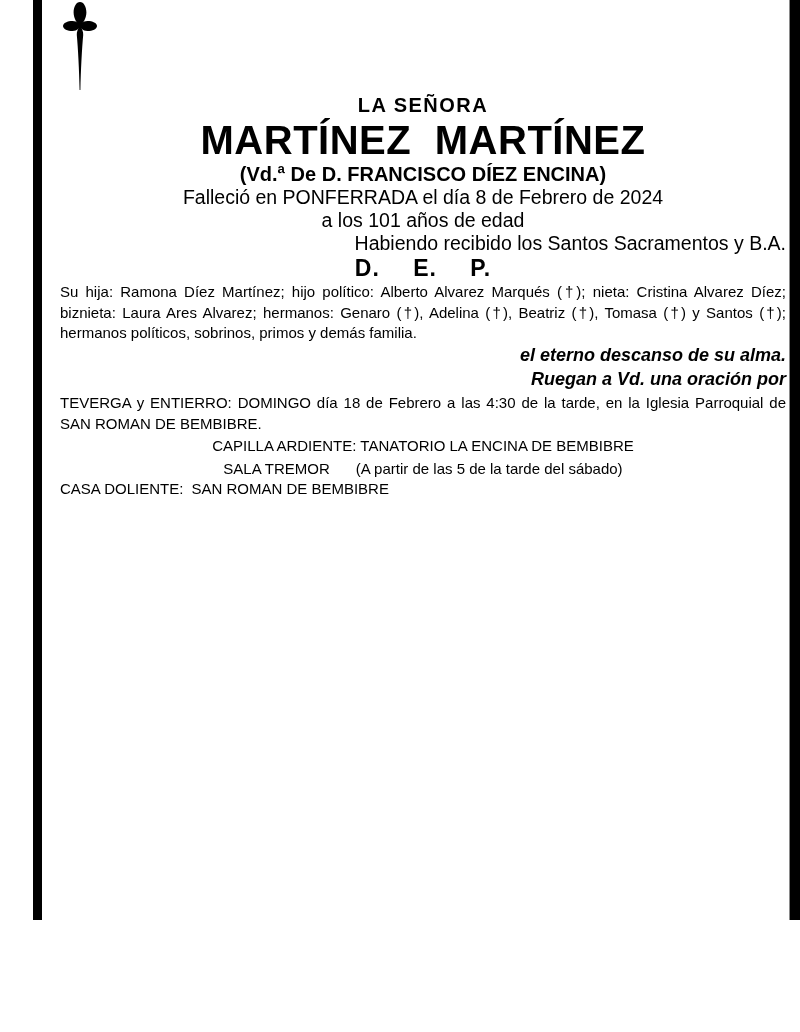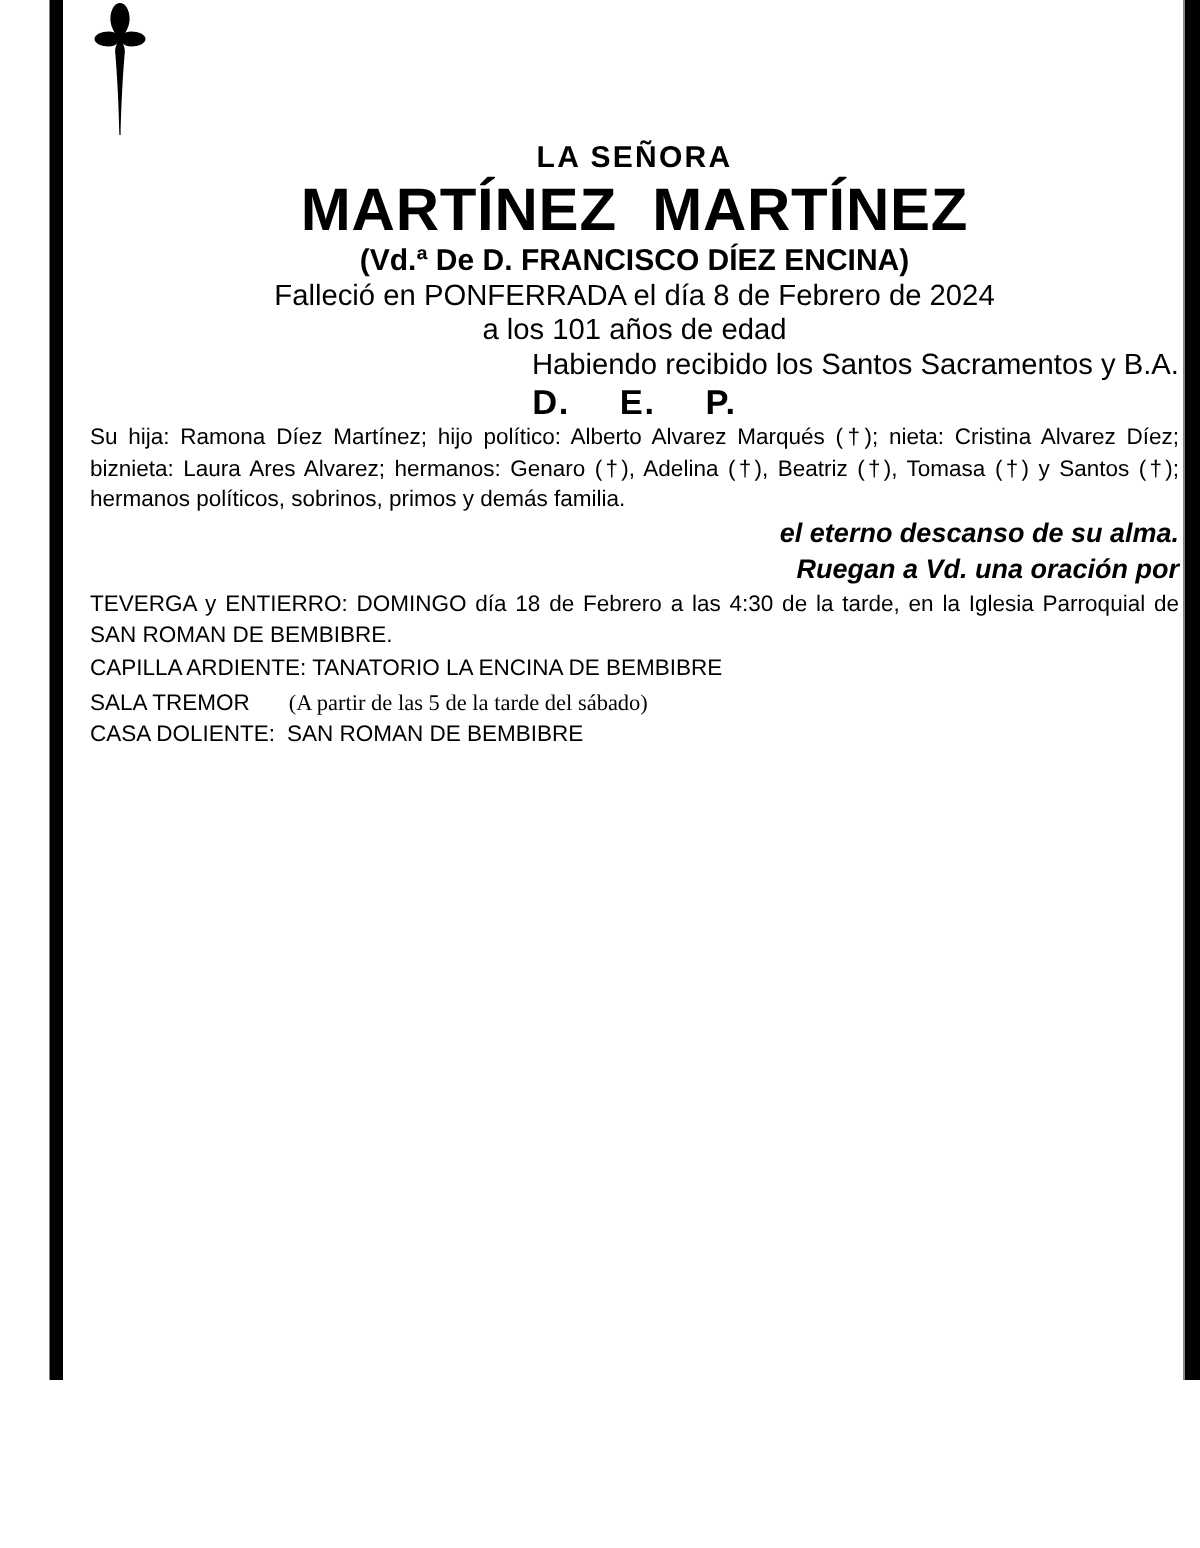--- a/index.html
+++ b/index.html
@@ -89,24 +89,25 @@
     line-height: 1.32;
   }
   .funeral {
     margin-top: 18px;
     text-align: justify;
     line-height: 1.4;
   }
   .capilla {
     margin-top: 23px;
     line-height: 1.55;
+    text-align: center;
   }
   .casa { margin-top: 13px; }
   .b { font-weight: normal; }
-  .note-gap { margin-left: 26px; font-family: Liberation Serif, serif; }
+  .note-gap { margin-left: 26px; }
   .value-gap { margin-left: 8px; }
 </style>
 </head>
 <body>
 
 <div class="sheet">
   <div class="rule-left"></div>
   <div class="rule-right"></div>
 
   <div class="content">

